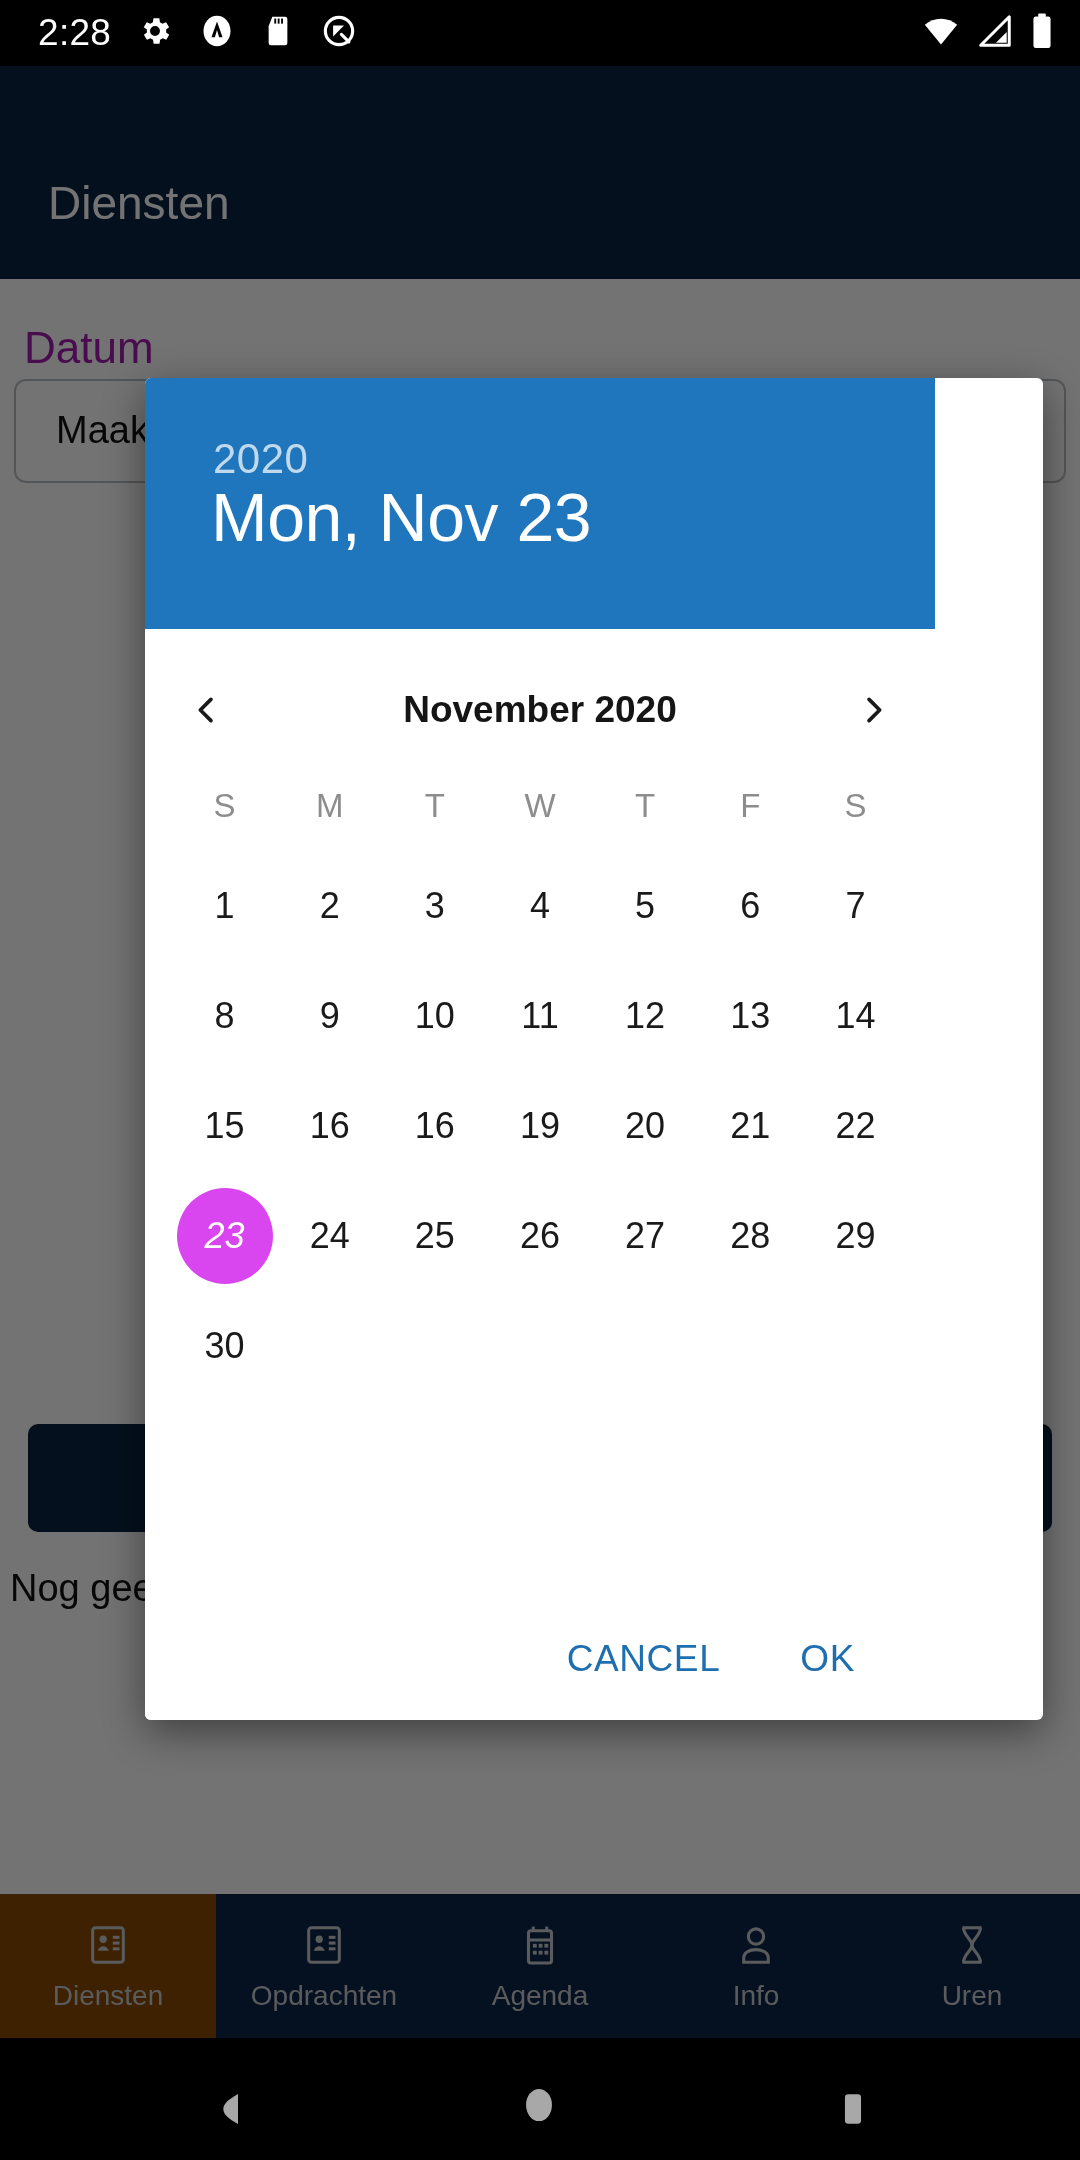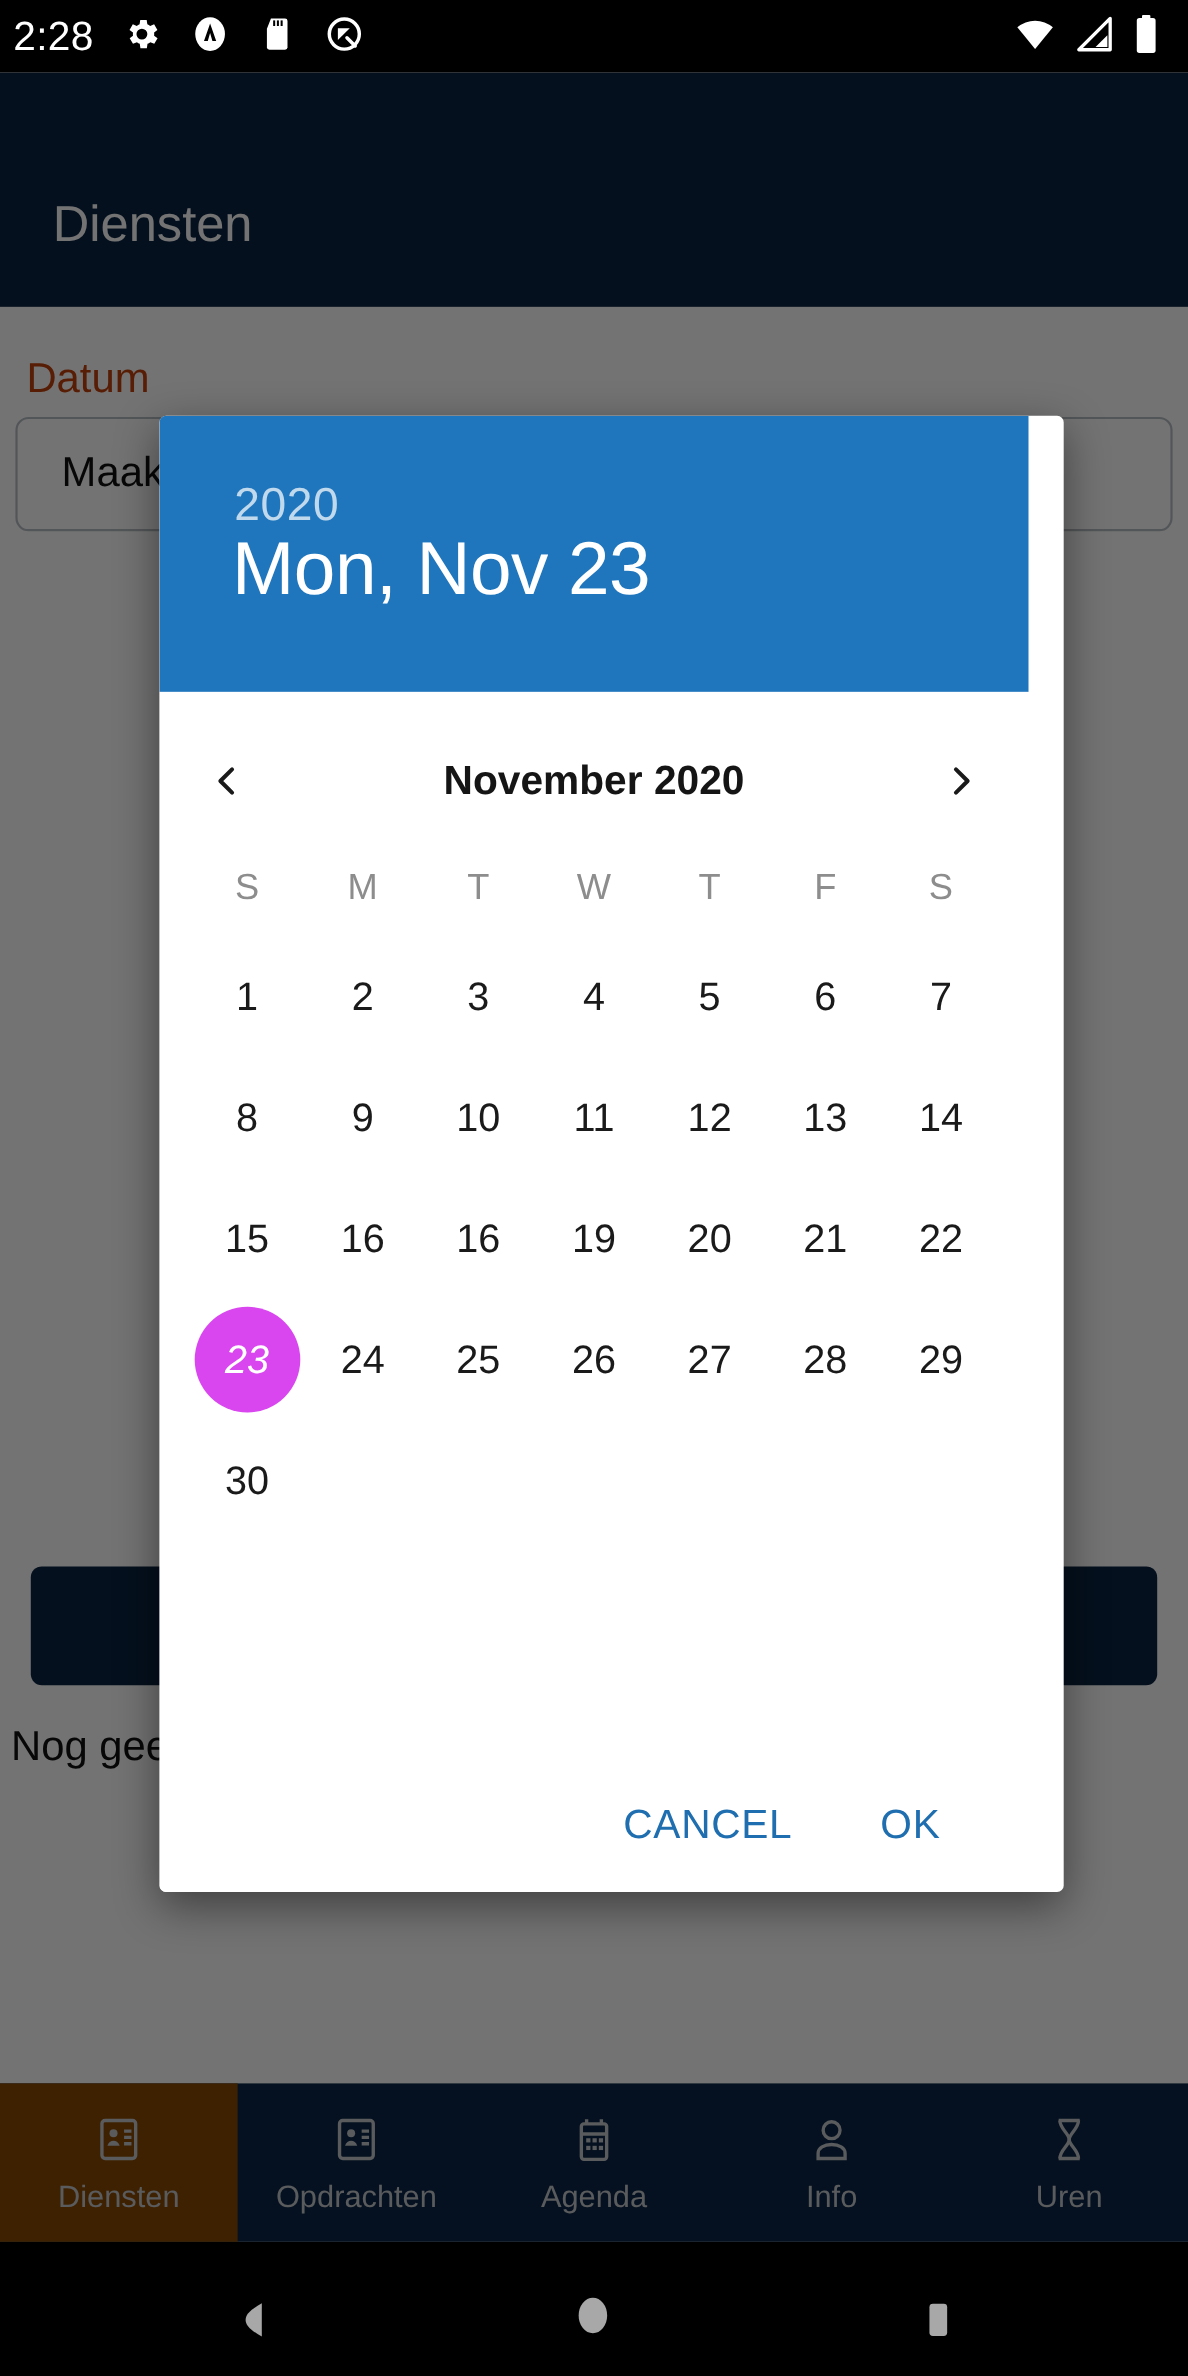--- a/index.html
+++ b/index.html
@@ -27,21 +27,21 @@
     width: 1080px; height: 66px;
     background: #000000;
     display: flex;
     align-items: center;
     z-index: 60;
   }
   #status-left {
     display: flex;
     align-items: center;
     gap: 26px;
-    padding-left: 12px;
+    padding-left: 38px;
   }
   #status-clock {
     color: #ffffff;
     font-size: 37px;
     letter-spacing: 0.3px;
     font-family: "Liberation Sans", sans-serif;
   }
   .sb-icon { display: block; }
   #status-right {
     margin-left: auto;
@@ -75,22 +75,22 @@
   #form-area {
     position: absolute;
     left: 0; top: 213px;
     width: 1080px;
     height: 1681px;
     background: #ffffff;
   }
   #datum-label {
     position: absolute;
     left: 24px; top: 44px;
-    font-size: 38px;
-    color: #c2410c;
+    font-size: 44px;
+    color: #a21caf;
   }
   #date-field {
     position: absolute;
     left: 14px; top: 100px;
     width: 1052px; height: 104px;
     border: 2px solid #b9bec4;
     border-radius: 12px;
     background: #ffffff;
   }
   #date-field-value {
@@ -162,21 +162,21 @@
     left: 0; top: 66px;
     width: 1080px; height: 1972px;
     background: rgba(0,0,0,0.55);
     z-index: 30;
   }
 
   
   #dialog {
     position: absolute;
     left: 145px; top: 378px;
-    width: 822px;
+    width: 898px;
     height: 1342px;
     background: #ffffff;
     border-radius: 6px;
     overflow: hidden;
     z-index: 40;
     box-shadow: 0 12px 40px rgba(0,0,0,0.45);
   }
   #dialog-header {
     width: 790px;
     height: 251px;

